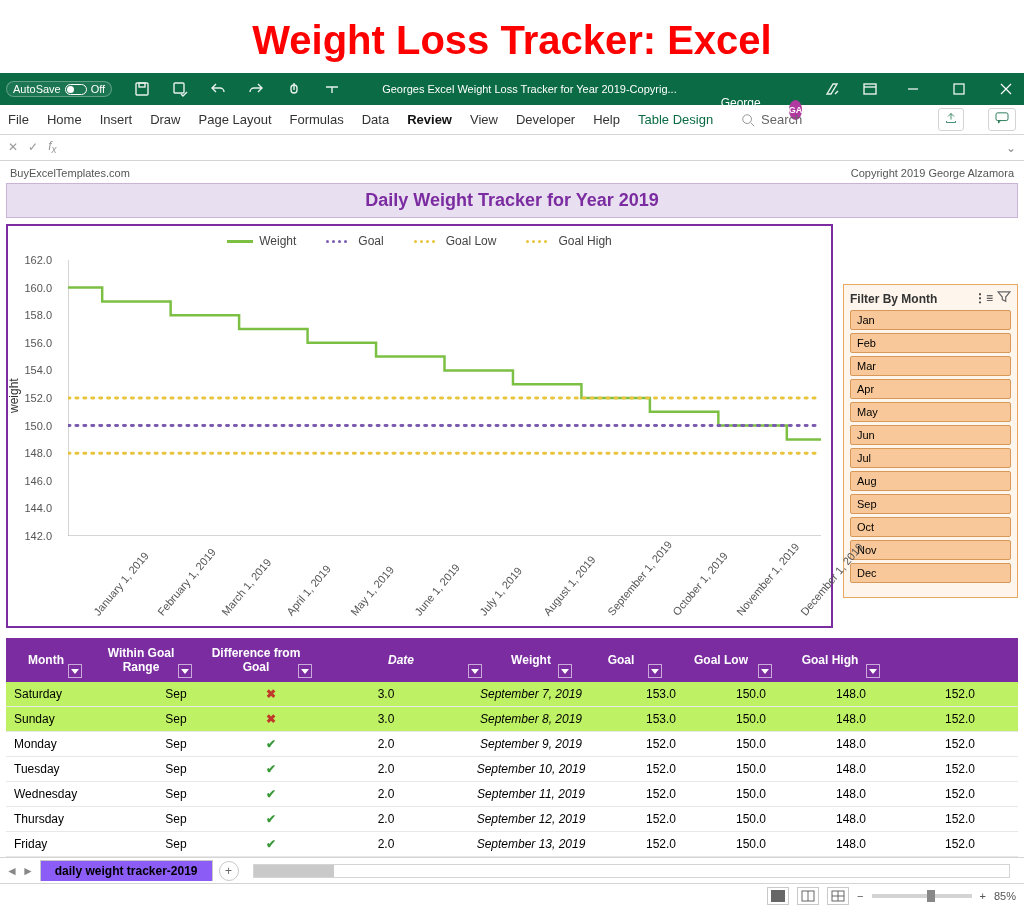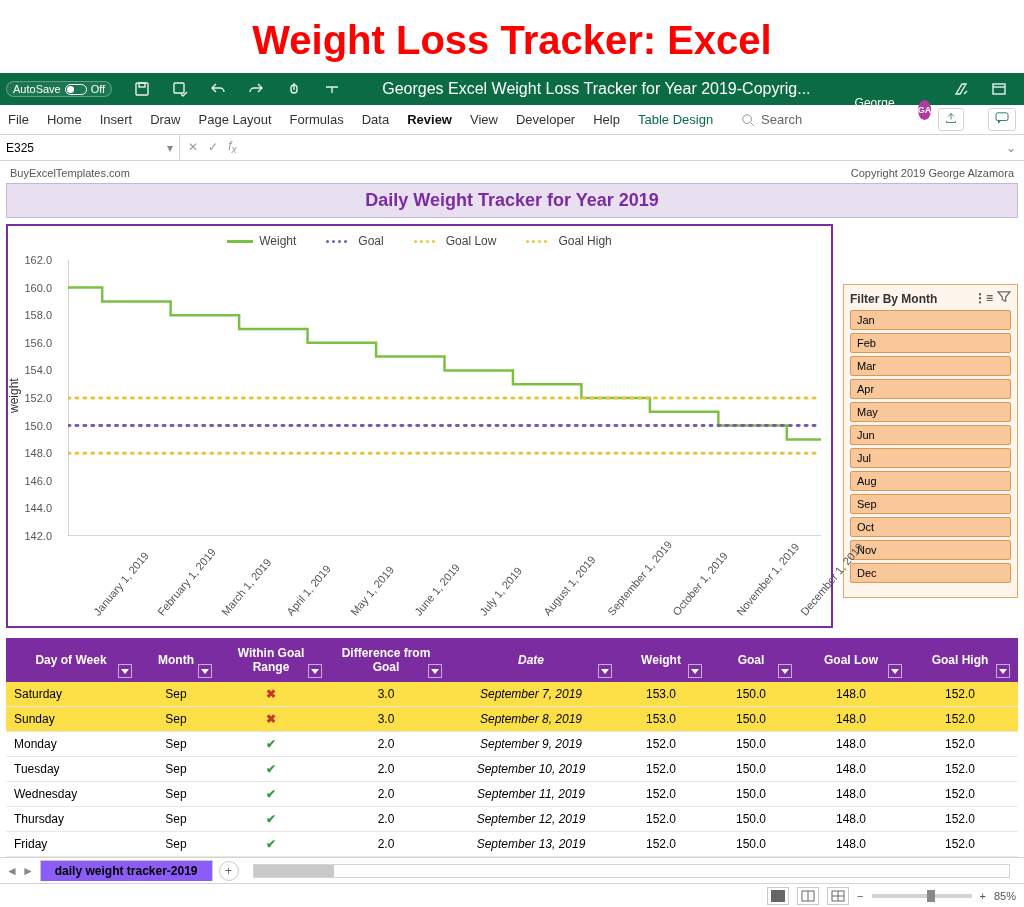--- a/index.html
+++ b/index.html
@@ -4,21 +4,21 @@
 <style>
 * { box-sizing: border-box; margin: 0; padding: 0; }
 body { font-family: "Segoe UI", Arial, sans-serif; font-size: 12px; background: #fff; width: 1024px; }
 .page-title { color: red; font-size: 40px; font-weight: bold; text-align: center; padding: 18px 0 10px; }
 .titlebar { background: #0a6b44; color: #fff; height: 32px; display: flex; align-items: center; padding: 0 6px; gap: 22px; }
 .autosave { background: rgba(255,255,255,.08); border: 1px solid rgba(255,255,255,.3); border-radius: 12px; padding: 1px 6px; display: flex; align-items: center; gap: 4px; font-size: 11px; }
 .toggle { width: 22px; height: 11px; border: 1px solid #fff; border-radius: 6px; position: relative; }
 .toggle::after { content: ""; position: absolute; left: 1px; top: 1px; width: 7px; height: 7px; background: #fff; border-radius: 50%; }
 .tb-icon { width: 22px; height: 22px; display: flex; align-items: center; justify-content: center; cursor: pointer; opacity: .9; }
 .tb-icon svg { width: 16px; height: 16px; stroke: #fff; fill: none; stroke-width: 1.4; }
-.doc-title { flex: 0 0 auto; margin-left: 20px; font-size: 16px; }
+.doc-title { flex: 0 0 auto; margin-left: 20px; font-size: 11px; }
 .spacer { flex: 1; }
 .user { display: flex; align-items: center; gap: 6px; font-size: 12px; margin-top: 42px; }
 .avatar { width: 20px; height: 20px; border-radius: 50%; background: #b03a9f; color: #fff; display: flex; align-items: center; justify-content: center; font-size: 9px; font-weight: bold; }
 .win-ctrl { width: 36px; height: 32px; display: flex; align-items: center; justify-content: center; cursor: pointer; }
 .win-ctrl svg { width: 12px; height: 12px; stroke: #fff; fill: none; stroke-width: 1.2; }
 .ribbon { background: #fff; border-bottom: 1px solid #d4d4d4; height: 30px; display: flex; align-items: center; padding: 0 8px; gap: 18px; font-size: 13px; }
 .ribbon .tab { cursor: pointer; color: #333; }
 .ribbon .tab.on { font-weight: 600; color: #111; }
 .ribbon .tab.ctx { color: #0a6b44; }
 .search-ribbon { display: flex; align-items: center; gap: 6px; color: #666; margin-left: 10px; }
@@ -51,21 +51,21 @@
 .slicer-item { background: #f8c89a; border: 1px solid #d8985a; border-radius: 2px; padding: 3px 6px; margin-bottom: 3px; font-size: 11px; cursor: pointer; }
 .table { margin-top: 10px; }
 .table-head { display: flex; background: #7b2ca0; color: #fff; font-weight: bold; font-size: 12px; }
 .th, .td { padding: 6px 8px; display: flex; align-items: center; position: relative; }
 .th { justify-content: center; text-align: center; height: 44px; }
 .drop { position: absolute; right: 4px; bottom: 4px; width: 14px; height: 14px; border: 1px solid rgba(255,255,255,.6); display: flex; align-items: center; justify-content: center; cursor: pointer; }
 .drop svg { width: 8px; height: 8px; fill: #fff; }
 .col-dow { width: 130px; } .col-mon { width: 80px; } .col-wgr { width: 110px; } .col-diff { width: 120px; text-align: center; }
 .col-date { width: 170px; font-style: italic; } .col-w { width: 90px; } .col-g { width: 90px; } .col-gl { width: 110px; } .col-gh { width: 108px; }
 .table-body .tr { display: flex; font-size: 12px; border-bottom: 1px solid #e8e8e8; }
-.table-body .tr.band { background: #fde047; }
+.table-body .tr.band { background: #bef264; }
 .table-body .td { justify-content: center; height: 24px; }
 .col-dow.td { justify-content: flex-start; }
 .check { color: #3a9a3a; font-weight: bold; }
 .cross { color: #c0392b; font-weight: bold; }
 .sheet-tabs { display: flex; align-items: center; border-top: 1px solid #d4d4d4; height: 26px; padding: 0 6px; gap: 6px; font-size: 12px; }
 .nav-arrows { display: flex; gap: 4px; color: #888; }
 .sheet-tab { background: #8b5cf6; border: 1px solid #c9c9c9; border-bottom: none; padding: 3px 14px; font-weight: 600; cursor: pointer; }
 .add-sheet { width: 20px; height: 20px; border: 1px solid #c9c9c9; border-radius: 50%; display: flex; align-items: center; justify-content: center; color: #666; cursor: pointer; }
 .hscroll { flex: 1; margin: 0 8px; height: 14px; border: 1px solid #d4d4d4; position: relative; }
 .hscroll-thumb { position: absolute; left: 0; top: 0; bottom: 0; width: 80px; background: #c9c9c9; }
@@ -181,24 +181,20 @@
   </div>
   <div class="comment-btn">
     <svg width="14" height="12" viewBox="0 0 16 14" stroke="#0a6b44" fill="none">
         <rect x="1" y="1" width="14" height="9" rx="2"></rect>
         <path d="M6 10l-2 3v-3"></path>
       </svg>
   </div>
 </div>
 
 <div class="formula-bar">
-  <div class="namebox">
-    <input value="E325" style="">
-    <span style="color:#888">▾</span>
-  </div>
   <div class="fb-icons">
     <span>✕</span>
     <span>✓</span>
     <span><i>f<sub>x</sub></i></span>
   </div>
   <input class="fb-input" value="" style="">
   <span style="padding:0 8px;color:#888">⌄</span>
 </div>
 
 <div class="sheet-area">
@@ -305,28 +301,20 @@
           <div class="slicer-item">Sep</div>
           <div class="slicer-item">Oct</div>
           <div class="slicer-item">Nov</div>
           <div class="slicer-item">Dec</div>
         </div>
     </div>
   </div>
 
   <div class="table">
     <div class="table-head" id="thead">
-        <div class="th col-dow">
-          <span>Day of Week</span>
-          <span class="drop">
-            <svg viewBox="0 0 8 8">
-              <path d="M0 2h8L4 7z"></path>
-            </svg>
-          </span>
-        </div>
         <div class="th col-mon">
           <span>Month</span>
           <span class="drop">
             <svg viewBox="0 0 8 8">
               <path d="M0 2h8L4 7z"></path>
             </svg>
           </span>
         </div>
         <div class="th col-wgr">
           <span>Within Goal Range</span>

